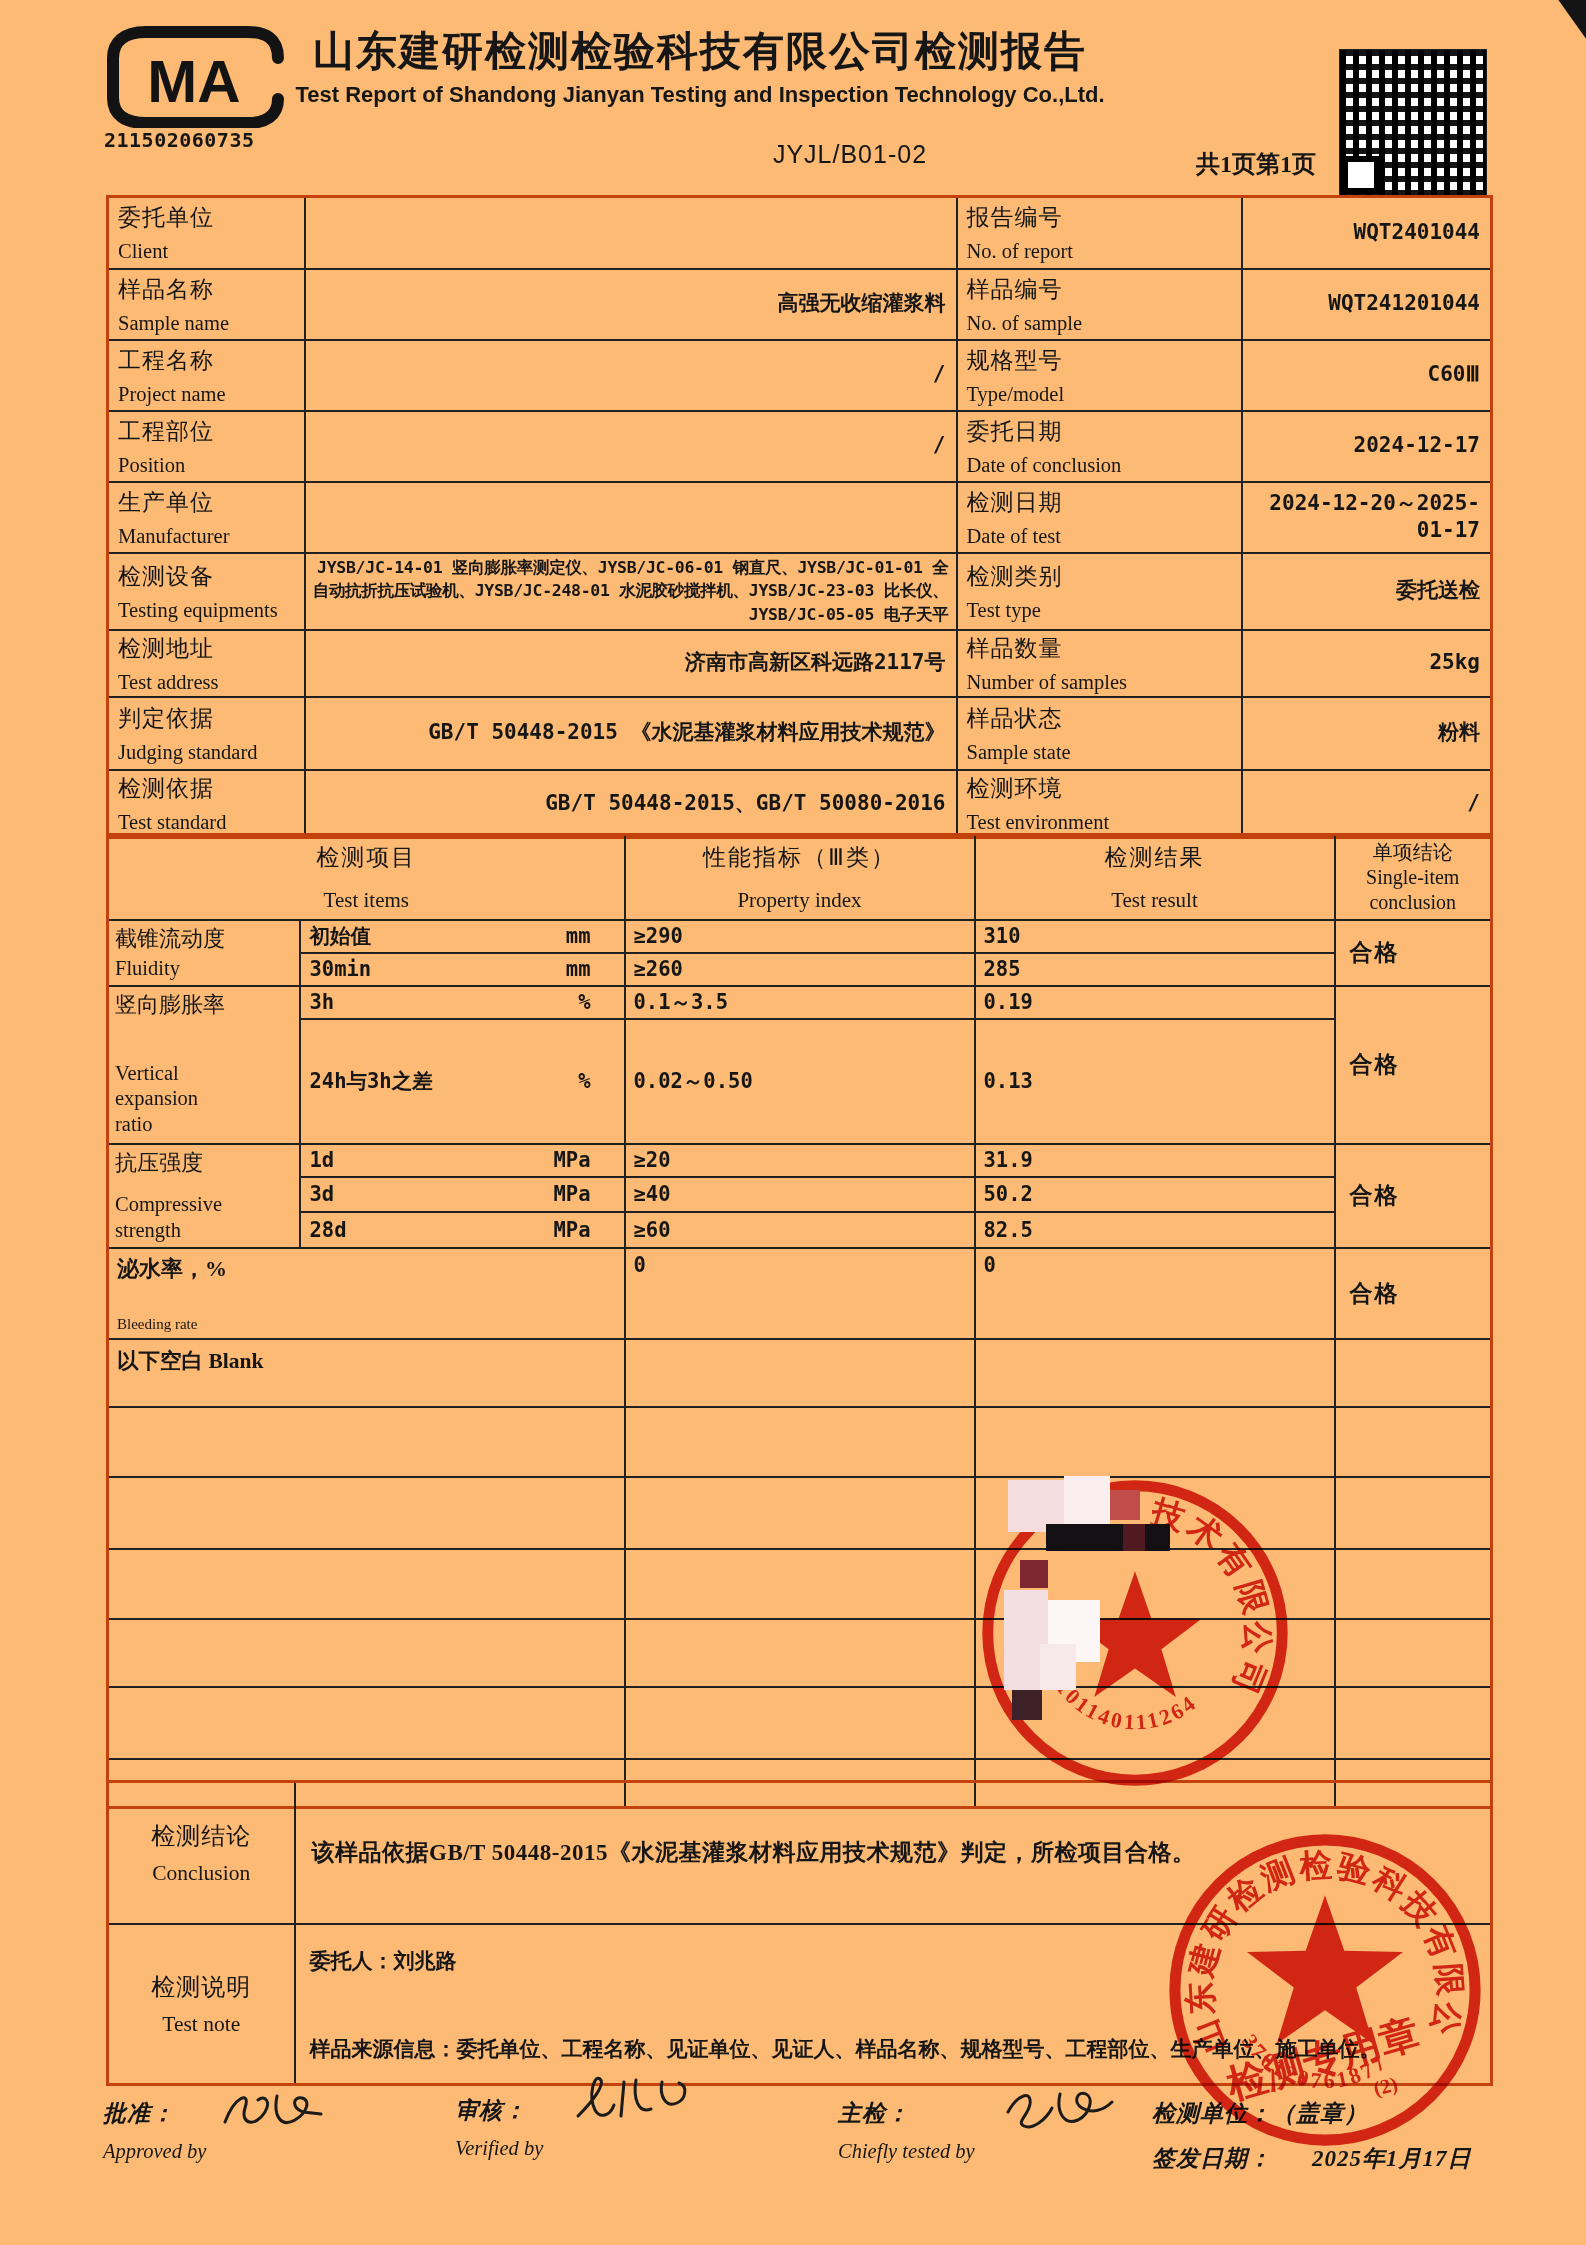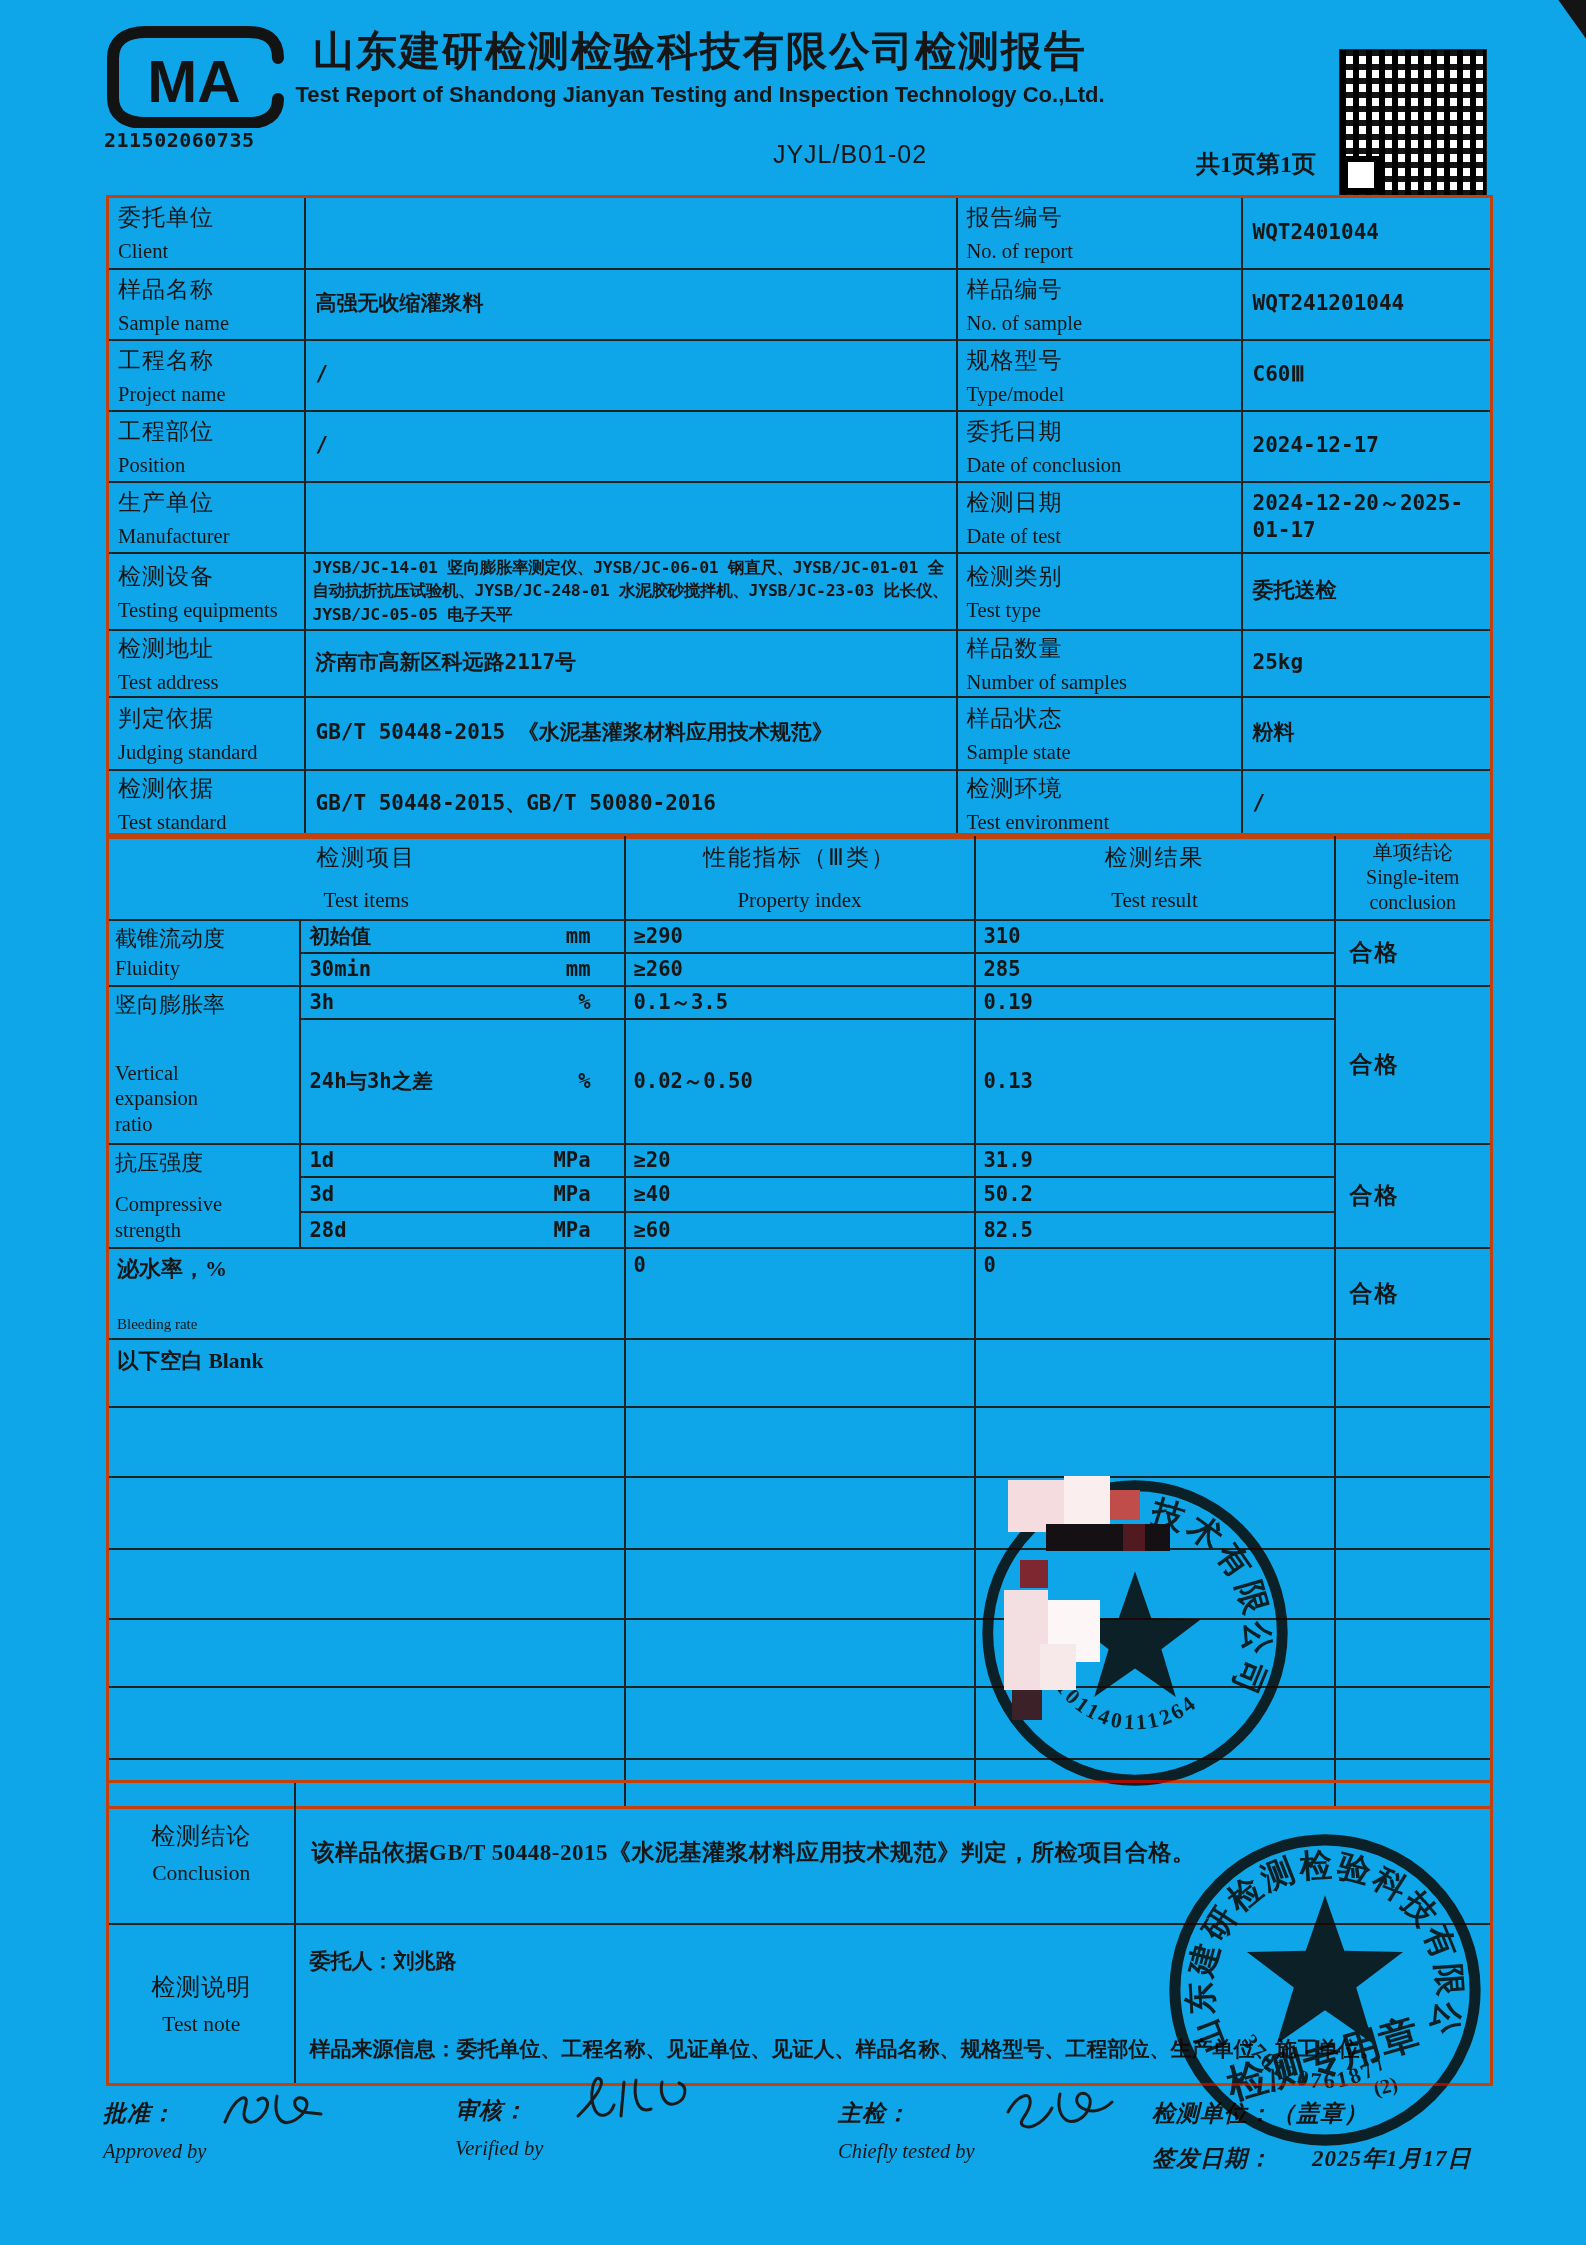--- a/index.html
+++ b/index.html
@@ -1,16 +1,16 @@
 <!DOCTYPE html>
 <html><head>
 <meta charset="utf-8">
 <style>
   html,body{margin:0;padding:0;background:#888;}
-  .page{position:relative;width:1586px;height:2245px;margin:0 auto;background:#0ea5e9;
+  .page{position:relative;width:1586px;height:2245px;margin:0 auto;background:#fdba74;
         font-family:"Liberation Serif",serif;color:#161616;overflow:hidden;}
   
   .cma{position:absolute;left:102px;top:26px;}
   .cma-num{position:absolute;left:104px;top:128px;font-family:"DejaVu Sans Mono",monospace;
            font-size:20px;font-weight:700;letter-spacing:.5px;}
   .title-zh{position:absolute;left:250px;top:24px;width:900px;text-align:center;
             font-family:"Liberation Sans",sans-serif;font-size:41px;font-weight:700;letter-spacing:2px;}
   .title-en{position:absolute;left:230px;top:82px;width:940px;text-align:center;
             font-family:"Liberation Sans",sans-serif;font-size:22px;font-weight:700;}
   .form-code{position:absolute;left:420px;top:140px;width:860px;text-align:center;
@@ -27,21 +27,21 @@
       clip-path:polygon(100% 0,40% 0,100% 88%);}
   
   table.tbl{position:absolute;left:106px;width:1384px;border-collapse:collapse;table-layout:fixed;
             border:3px solid #c2410c;}
   .tbl td{border:2px solid #212121;overflow:hidden;}
   .t1{top:195px;} .t2{top:833px;} .t3{top:1780px;border-top-width:4px;}
   .lab{padding:2px 9px;vertical-align:middle;}
   .lab .zh{font-size:23px;letter-spacing:1px;}
   .lab .en{font-size:20.5px;margin-top:7px;}
   .val{font-family:"DejaVu Sans Mono","Liberation Sans",monospace;font-size:21px;font-weight:700;
-       padding:2px 10px;vertical-align:middle;line-height:1.3;}
+       padding:2px 10px;vertical-align:middle;line-height:1.3;text-align:right;}
   .val-sm{font-size:16.5px;line-height:1.42;padding:2px 7px;letter-spacing:-.3px;}
   .hdr{text-align:center;vertical-align:middle;}
   .hdr .zh{font-size:23px;letter-spacing:2px;}
   .hdr .en{font-size:21px;margin-top:15px;}
   .hdr-sm{text-align:center;vertical-align:middle;}
   .hdr-sm div{font-size:20px;line-height:1.25;}
   .cat{padding:3px 6px;vertical-align:top;}
   .cat-in{display:flex;flex-direction:column;justify-content:space-between;}
   .cat-in .zh{font-size:22px;}
   .cat-in .en{font-size:20.5px;line-height:1.25;}

